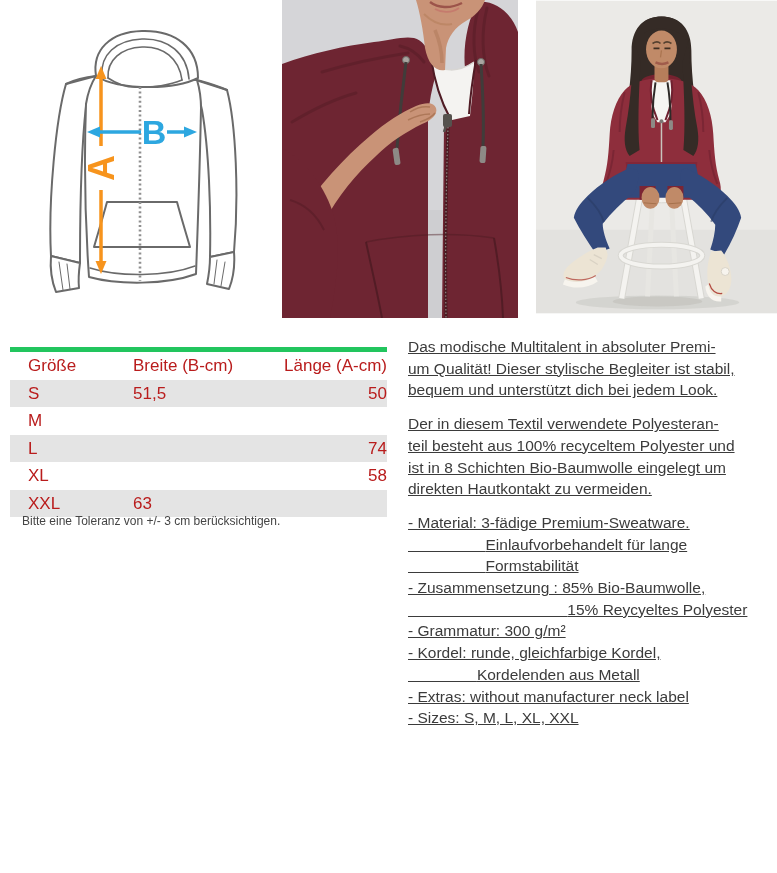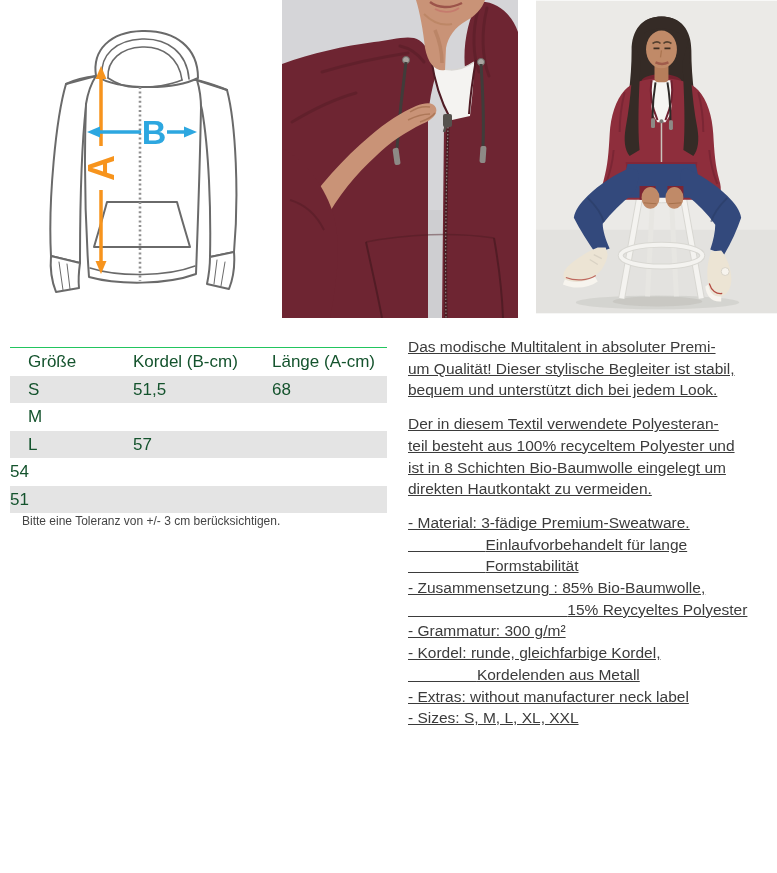--- a/index.html
+++ b/index.html
@@ -9,26 +9,26 @@
 
   
   .panel { position:absolute; top:0; }
   #diagram-panel { left:0; width:270px; height:320px; background:#fff; }
   #closeup-panel { left:282px; width:236px; height:318px; }
   #model-panel   { left:536px; width:241px; height:314px; }
   .panel svg { display:block; width:100%; height:100%; }
 
   
   #size-table { position:absolute; left:10px; top:347px; width:377px;
-                border-top:1px solid #22c55e; font-size:17px; color:#14532d; }
+                border-top:5px solid #22c55e; font-size:17px; color:#b91c1c; }
   .trow { display:flex; height:27.5px; line-height:27.5px; }
   .trow.alt { background:#e4e4e4; }
   .tc1 { width:123px; padding-left:18px; }
   .tc2 { width:139px; }
-  .tc3 { flex:1; }
+  .tc3 { flex:1;text-align:right; }
 
   #tolerance-note { position:absolute; left:22px; top:514px; font-size:12px; color:#454545; }
 
   
   #description { position:absolute; left:408px; top:336px; width:370px;
                  font-size:15.5px; line-height:21.7px; color:#3b3b3b; }
   #description .para { white-space:pre-wrap; margin:0 0 12px 0;text-decoration:underline; }
 </style>
 </head>
 <body>
@@ -213,40 +213,42 @@
         <path d="M 118,48 L 124,48 M 129,48 L 135,48" stroke="#3f2e22" stroke-width="1.8"></path>
         <path d="M 126,50 L 125,57" stroke="#a9744f" stroke-width="1.2"></path>
         <path d="M 120,62 C 124,64 129,64 133,62" fill="none" stroke="#a05c4b" stroke-width="2.4"></path>
       </g>
     </svg>
   </figure>
 
   <div id="size-table">
     <div class="trow">
       <div class="tc1">Größe</div>
-      <div class="tc2">Kordel (B-cm)</div>
+      <div class="tc2">Breite (B-cm)</div>
       <div class="tc3">Länge (A-cm)</div>
     </div>
     <div class="trow alt">
       <div class="tc1">S</div>
       <div class="tc2">51,5</div>
-      <div class="tc3">68</div>
+      <div class="tc3">50</div>
     </div>
     <div class="trow">
       <div class="tc1">M</div>
     </div>
     <div class="trow alt">
       <div class="tc1">L</div>
-      <div class="tc2">57</div>
+      <div class="tc3">74</div>
     </div>
     <div class="trow">
-      <div class="tc3">54</div>
+      <div class="tc1">XL</div>
+      <div class="tc3">58</div>
     </div>
     <div class="trow alt">
-      <div class="tc2">51</div>
+      <div class="tc1">XXL</div>
+      <div class="tc2">63</div>
     </div>
   </div>
 
   <div id="tolerance-note">Bitte eine Toleranz von +/- 3 cm berücksichtigen.</div>
 
   <div id="description">
     <div class="para">Das modische Multitalent in absoluter Premi-
 um Qualität! Dieser stylische Begleiter ist stabil,
 bequem und unterstützt dich bei jedem Look.</div>
     <div class="para">Der in diesem Textil verwendete Polyesteran-

